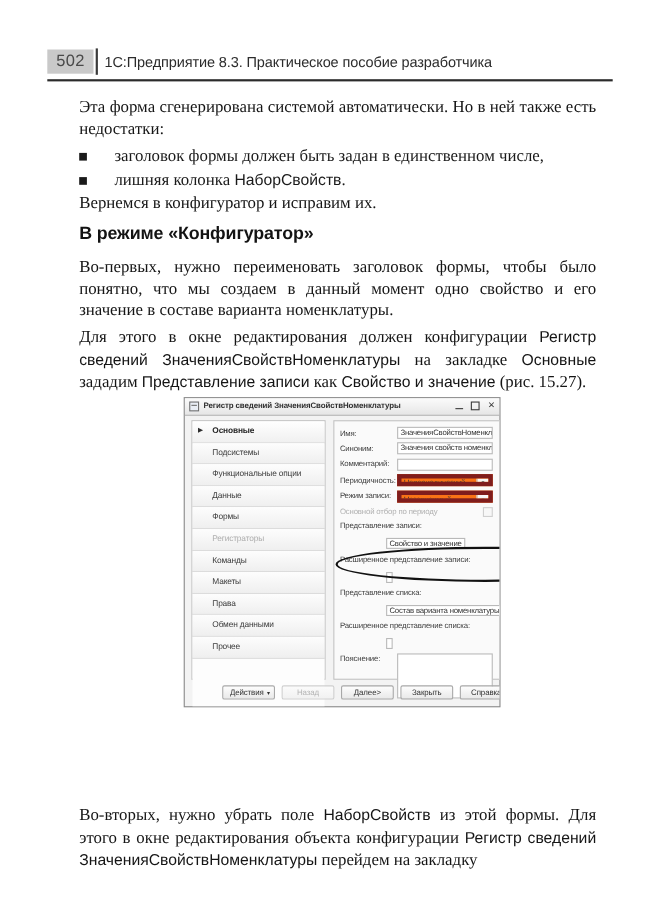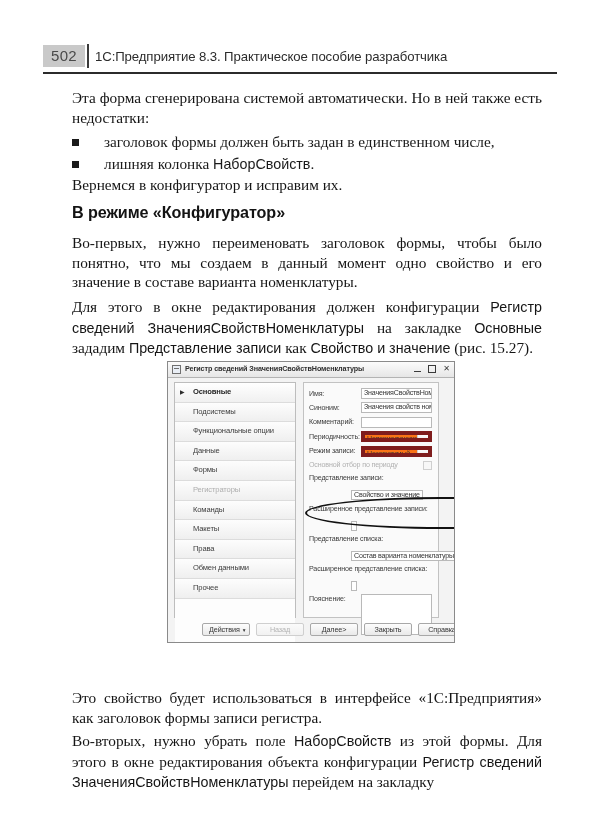--- a/index.html
+++ b/index.html
@@ -243,21 +243,21 @@
     background: #fdfdfd;
     height: 50px;
     border: none;
   }
 
   
   .dlg-form {
     position: absolute;
     left: 135px;
     top: 20px;
-    width: 136px;
+    width: 152px;
     height: 236px;
     background: #fafafa;
     border: 1px solid #c2c2c2;
     box-sizing: border-box;
     padding: 5px 6px 0 5px;
   }
   .frow {
     position: relative;
     display: flex;
     align-items: center;
@@ -545,21 +545,18 @@
     <div class="dlg-btns">
       <span class="dbtn"><span>Действия</span><span class="caret">▾</span></span>
       <span class="dbtn disabled">Назад</span>
       <span class="dbtn">Далее&gt;</span>
       <span class="dbtn">Закрыть</span>
       <span class="dbtn">Справка</span>
     </div>
   </div>
 
 
-  <div class="body-block" style="top:688px;">
-    <p class="para">Это свойство будет использоваться в интерфейсе «1С:Предприятия» как заголовок формы записи регистра.</p>
-  </div>
 
   <div class="body-block" style="top:731px;">
     <p class="para"><span>Во-вторых, нужно убрать поле </span><span class="sans">НаборСвойств</span><span> из этой формы. Для этого в окне редактирования объекта конфигурации </span><span class="sans">Регистр сведений ЗначенияСвойствНоменклатуры</span><span> перейдем на закладку</span></p>
   </div>
 
 </div>
 
 </body></html>

